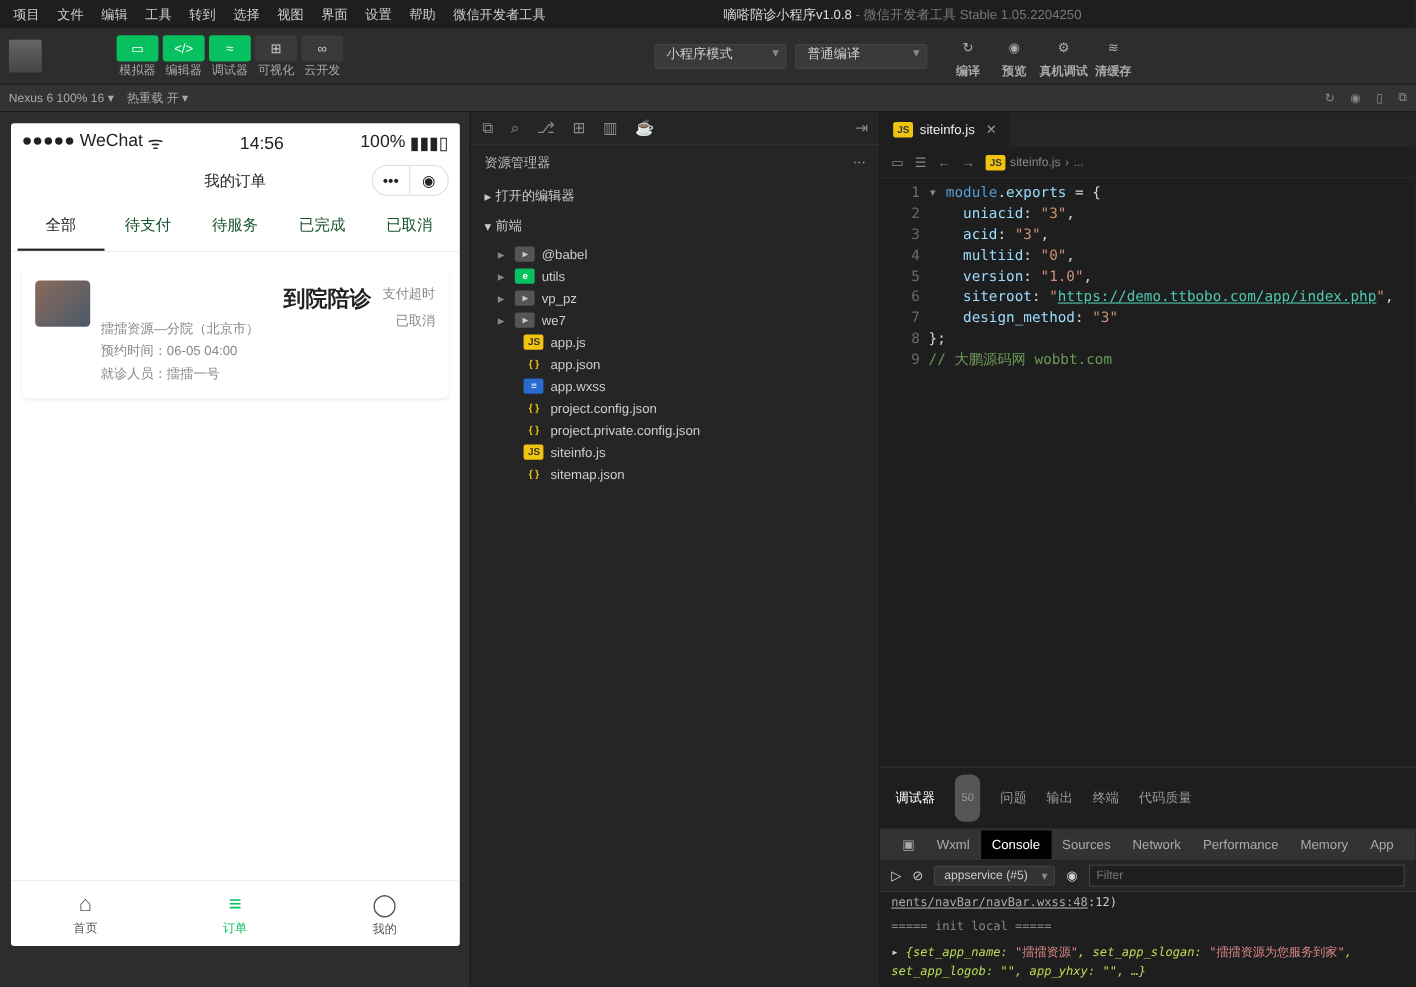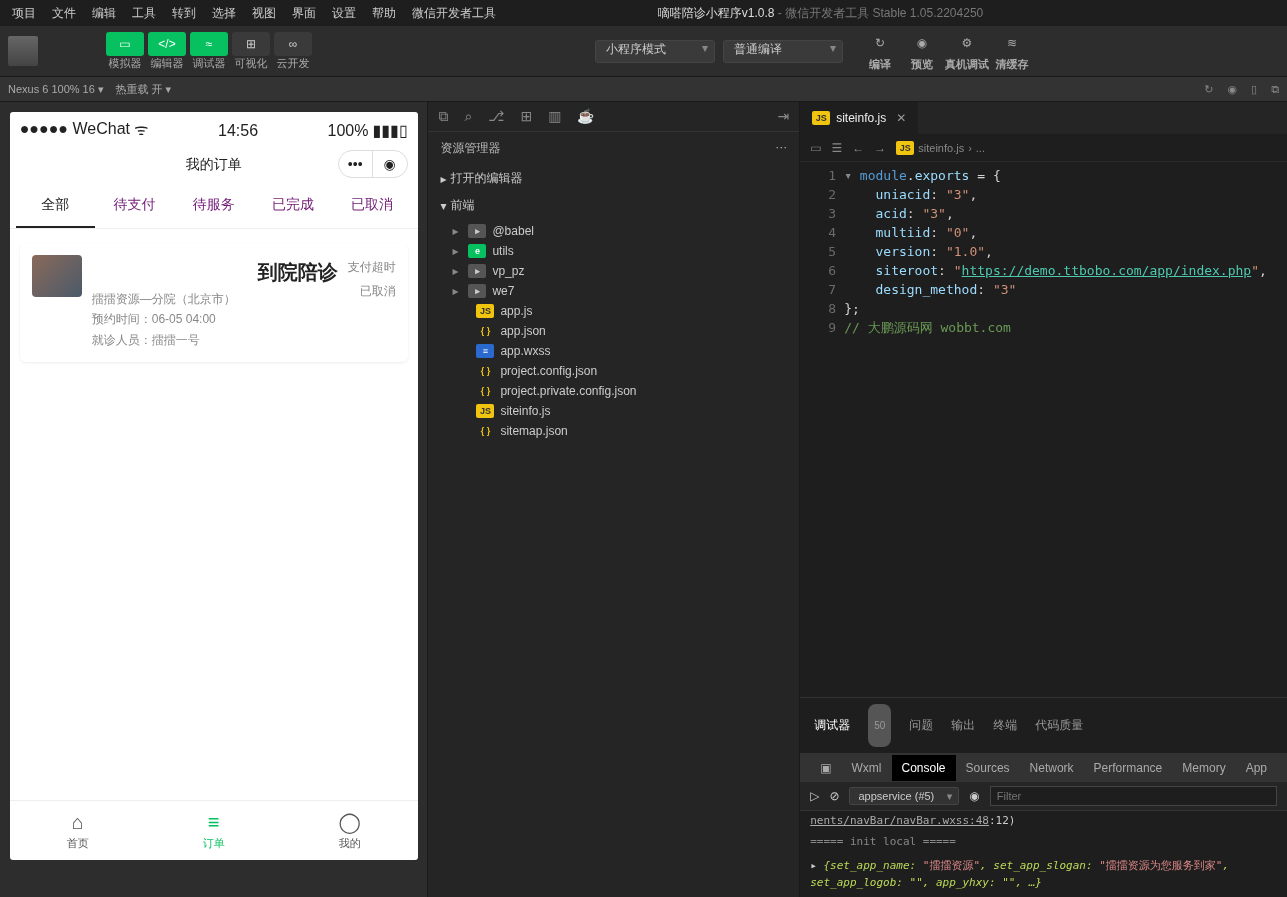--- a/index.html
+++ b/index.html
@@ -42,21 +42,21 @@
 
 .sim-wrap { flex: 1; display: flex; justify-content: center; background: #2d2d2d; padding-top: 10px; }
 .phone { width: 408px; height: 748px; background: #fff; border-radius: 3px; display: flex; flex-direction: column; color: #222; overflow: hidden; }
 .status-bar { display: flex; align-items: flex-end; justify-content: space-between; padding: 6px 10px; font-size: 16px; }
 .status-bar .left, .status-bar .right { display: flex; align-items: center; gap: 4px; }
 .nav-bar { display: flex; align-items: center; justify-content: center; padding: 6px 10px; position: relative; font-size: 14px; font-weight: 400; height: 38px; }
 .nav-capsule { position: absolute; right: 10px; top: 4px; display: flex; border: 1px solid #ddd; border-radius: 14px; overflow: hidden; background: rgba(255,255,255,0.9); }
 .nav-capsule span { width: 34px; height: 26px; display: flex; align-items: center; justify-content: center; font-size: 14px; }
 .nav-capsule span:first-child { border-right: 1px solid #ddd; }
 .tabs-row { display: flex; padding: 0 6px; border-bottom: 1px solid #eee; }
-.tab-item { flex: 1; text-align: center; padding: 12px 0; color: #701a75; font-size: 14px; }
+.tab-item { flex: 1; text-align: center; padding: 12px 0; color: #14532d; font-size: 14px; }
 .tab-item.active { color: #222; font-weight: 500; border-bottom: 2px solid #222; }
 .order-card { margin: 14px 10px; background: #fff; border-radius: 6px; padding: 12px; box-shadow: 0 1px 3px rgba(0,0,0,0.08); display: flex; gap: 10px; }
 .order-card .thumb { width: 50px; height: 42px; background: linear-gradient(135deg, #8a6a5a, #4a5a6a); border-radius: 4px; }
 .order-card .info { flex: 1; font-size: 12px; color: #888; line-height: 1.7; }
 .order-card .info .title { font-size: 20px; color: #222; font-weight: 700; text-align: right; }
 .order-card .status { font-size: 12px; color: #888; text-align: right; line-height: 2; }
 .empty-more { text-align: center; color: #bbb; font-size: 12px; padding: 20px; }
 .wx-tabbar { margin-top: auto; display: flex; border-top: 1px solid #eee; height: 60px; }
 .tb-item { flex: 1; display: flex; flex-direction: column; align-items: center; justify-content: center; gap: 2px; font-size: 11px; color: #555; }
 .tb-item.active { color: #07c160; }

